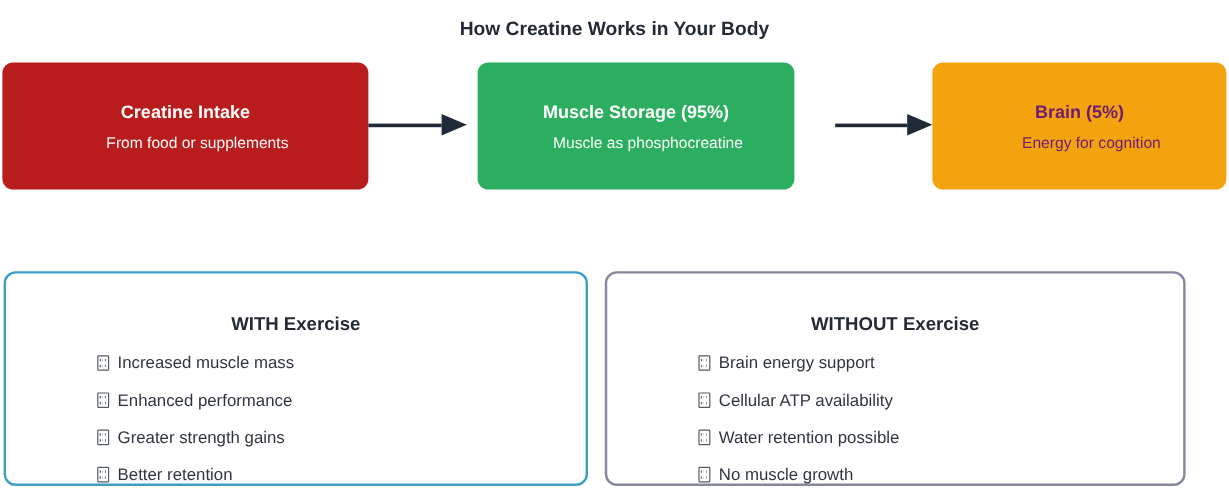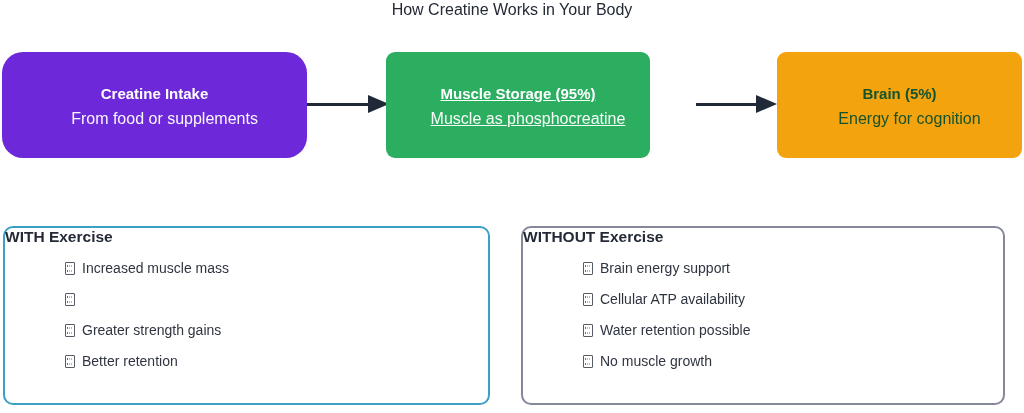--- a/index.html
+++ b/index.html
@@ -12,44 +12,44 @@
     overflow: hidden;
     color: #2d3442;
   }
 
   
   .diagram-title {
     position: absolute;
     top: 0; left: 0; right: 0;
     text-align: center;
     font-size: 16px;
-    font-weight: normal;
+    font-weight: bold;
     color: #232a36;
     line-height: 18px;
-    padding-top: 1px;
+    padding-top: 16px;
   }
 
   
   .flow-node {
     position: absolute;
     top: 52px;
     height: 106px;
     border-radius: 9px;
     display: flex;
     flex-direction: column;
     align-items: center;
     justify-content: center;
     gap: 9px;
     text-align: center;
   }
   .flow-node .node-title { font-size: 15px; font-weight: bold; line-height: 17px; }
-  .flow-node .node-subtitle { font-size: 16px; line-height: 15px; padding-left: 20px; }
+  .flow-node .node-subtitle { font-size: 13px; line-height: 15px; padding-left: 20px; }
   #node-intake  { left: 2px;   width: 305px; color: #ffffff; }
-  #node-muscle  { left: 386px; width: 264px; color: #ffffff; text-decoration: underline; }
-  #node-brain   { left: 777px; width: 245px; color: #14532d; }
+  #node-muscle  { left: 398px; width: 264px; color: #ffffff; }
+  #node-brain   { left: 777px; width: 245px; color: #701a75; }
   #node-intake .node-subtitle, #node-muscle .node-subtitle { opacity: 0.96; }
 
   
   .arrow {
     position: absolute;
     top: 95px;
     height: 18px;
     display: flex;
     align-items: center;
   }
@@ -66,30 +66,30 @@
   
   .card {
     position: absolute;
     top: 226px;
     height: 179px;
     background: #ffffff;
     border-radius: 10px;
     border: 2px solid #999;
   }
   #card-with    { left: 3px;   width: 487px; }
-  #card-without { left: 521px; width: 484px; }
+  #card-without { left: 504px; width: 484px; }
   .card-title {
-    text-align: left;
+    text-align: center;
     font-size: 15.5px;
     font-weight: bold;
     color: #232a36;
-    margin-top: 0;
+    margin-top: 34px;
     line-height: 18px;
   }
-  .card-list { margin-top: 13px; padding-left: 60px; }
+  .card-list { margin-top: 13px; padding-left: 76px; }
   .list-item {
     display: flex;
     align-items: center;
     height: 18px;
     margin-bottom: 13px;
     font-size: 14px;
     color: #2f3540;
     line-height: 18px;
   }
 
@@ -104,21 +104,21 @@
     background:
       linear-gradient(90deg, #6a7077 1px, transparent 1px, transparent 2px, #6a7077 3px, transparent 3px, transparent 4px, #6a7077 5px, transparent 5px) 1px 2px / 7px 2px no-repeat,
       linear-gradient(90deg, #6a7077 1px, transparent 1px, transparent 2px, #6a7077 3px, transparent 3px, transparent 4px, #6a7077 5px, transparent 5px) 1px 7px / 7px 2px no-repeat;
   }
 </style>
 </head>
 <body>
 
 <div class="diagram-title">How Creatine Works in Your Body</div>
 
-<div class="flow-node" id="node-intake" style="background-color: #6d28d9; border-radius: 21px;">
+<div class="flow-node" id="node-intake" style="background-color: #b91c1c;">
   <div class="node-title">Creatine Intake</div>
   <div class="node-subtitle">From food or supplements</div>
 </div>
 
 <div class="arrow" id="arrow-1">
   <div class="shaft"></div>
   <div class="head"></div>
 </div>
 
 <div class="flow-node" id="node-muscle" style="background-color: rgb(43, 174, 96);">
@@ -138,20 +138,21 @@
 
 <div class="card" id="card-with" style="border-color: rgb(61, 159, 196);">
   <div class="card-title">WITH Exercise</div>
   <div class="card-list">
     <div class="list-item">
       <span class="tofu"></span>
       <span>Increased muscle mass</span>
     </div>
     <div class="list-item">
       <span class="tofu"></span>
+      <span>Enhanced performance</span>
     </div>
     <div class="list-item">
       <span class="tofu"></span>
       <span>Greater strength gains</span>
     </div>
     <div class="list-item">
       <span class="tofu"></span>
       <span>Better retention</span>
     </div>
   </div>

